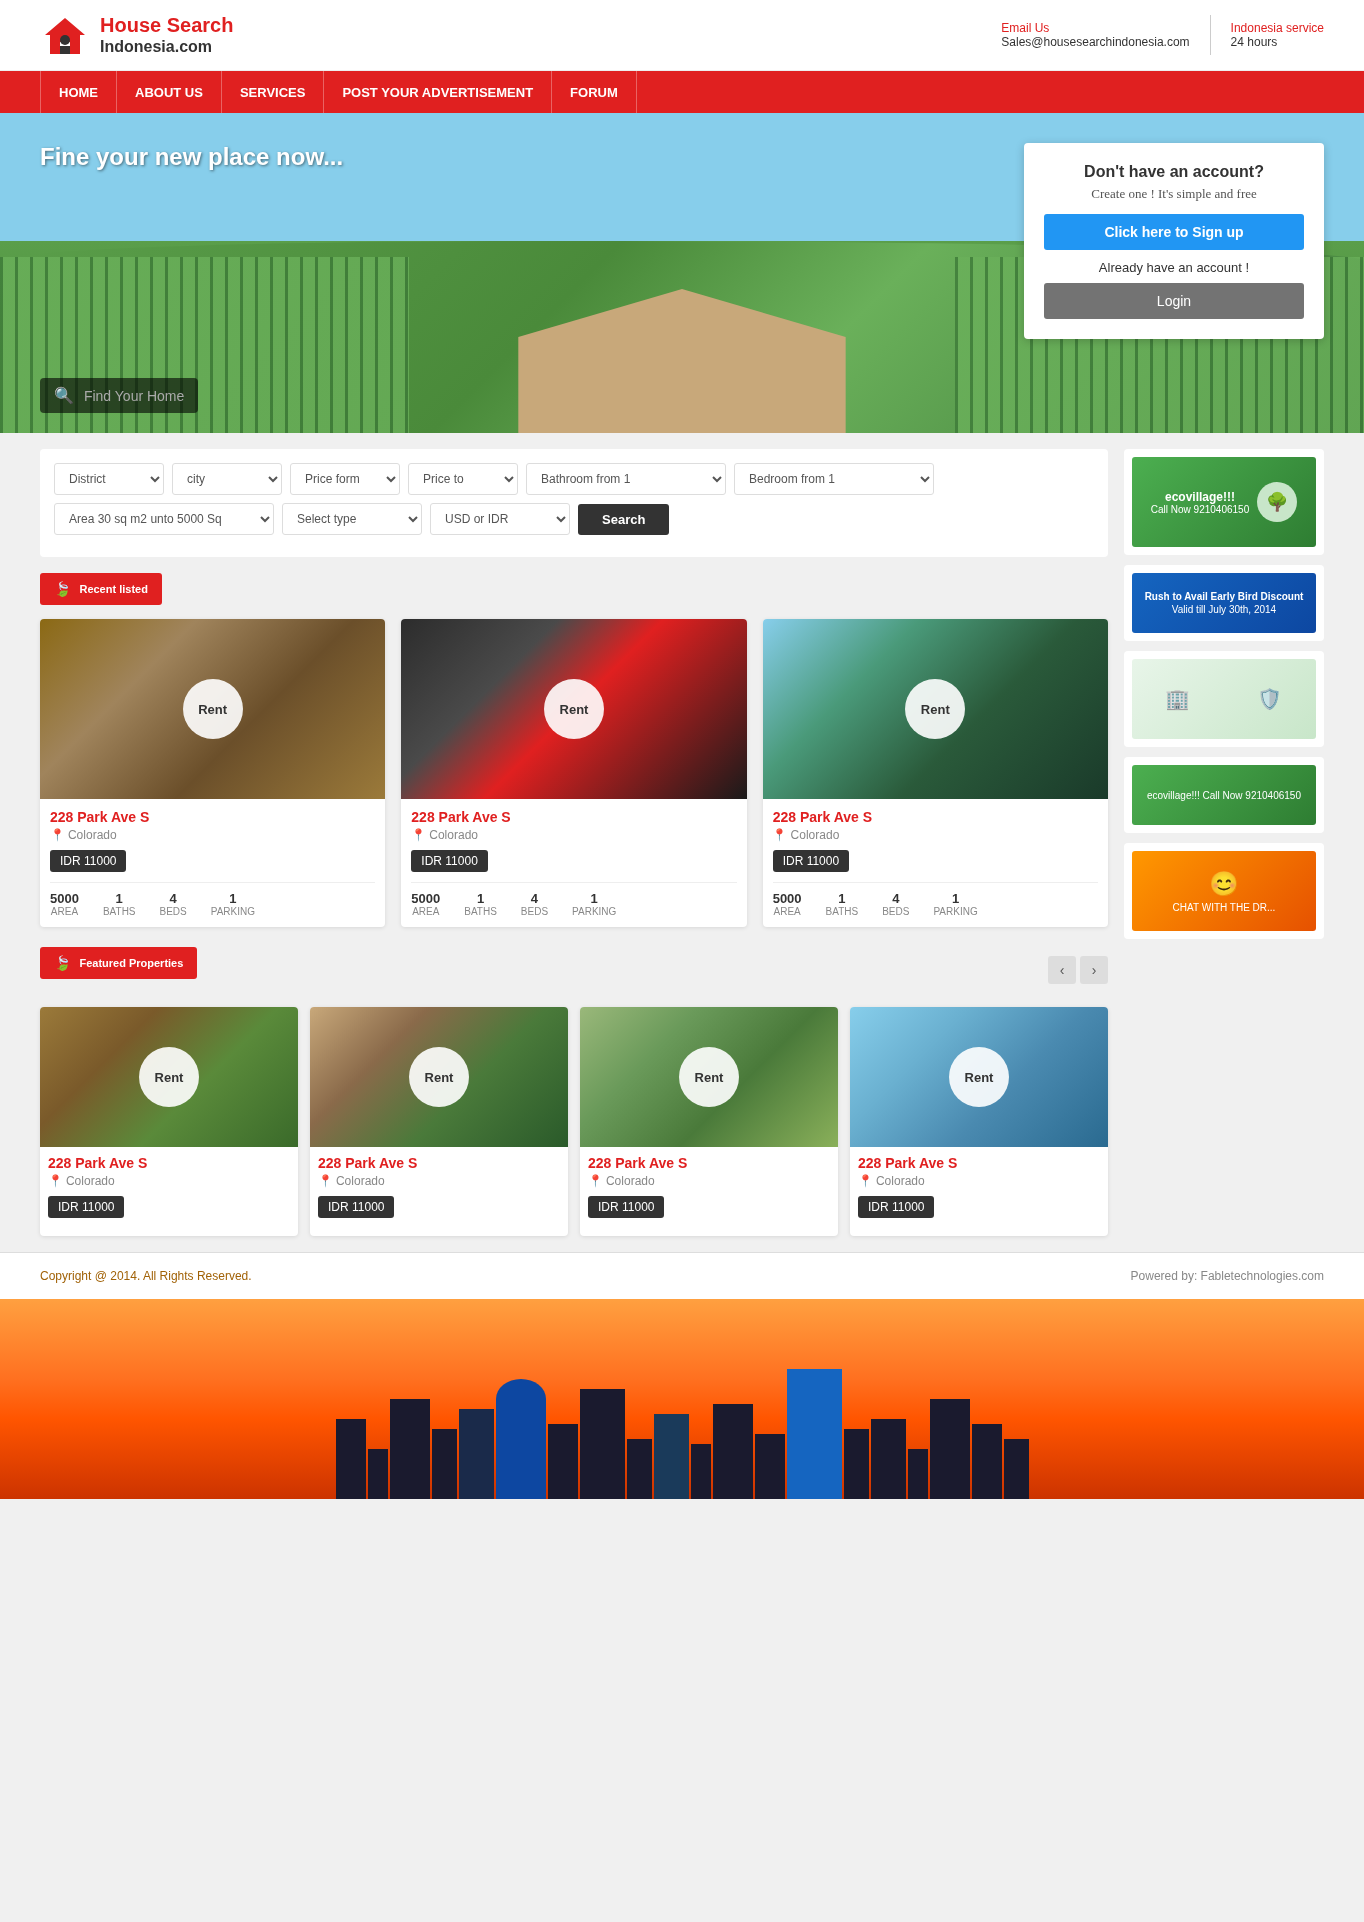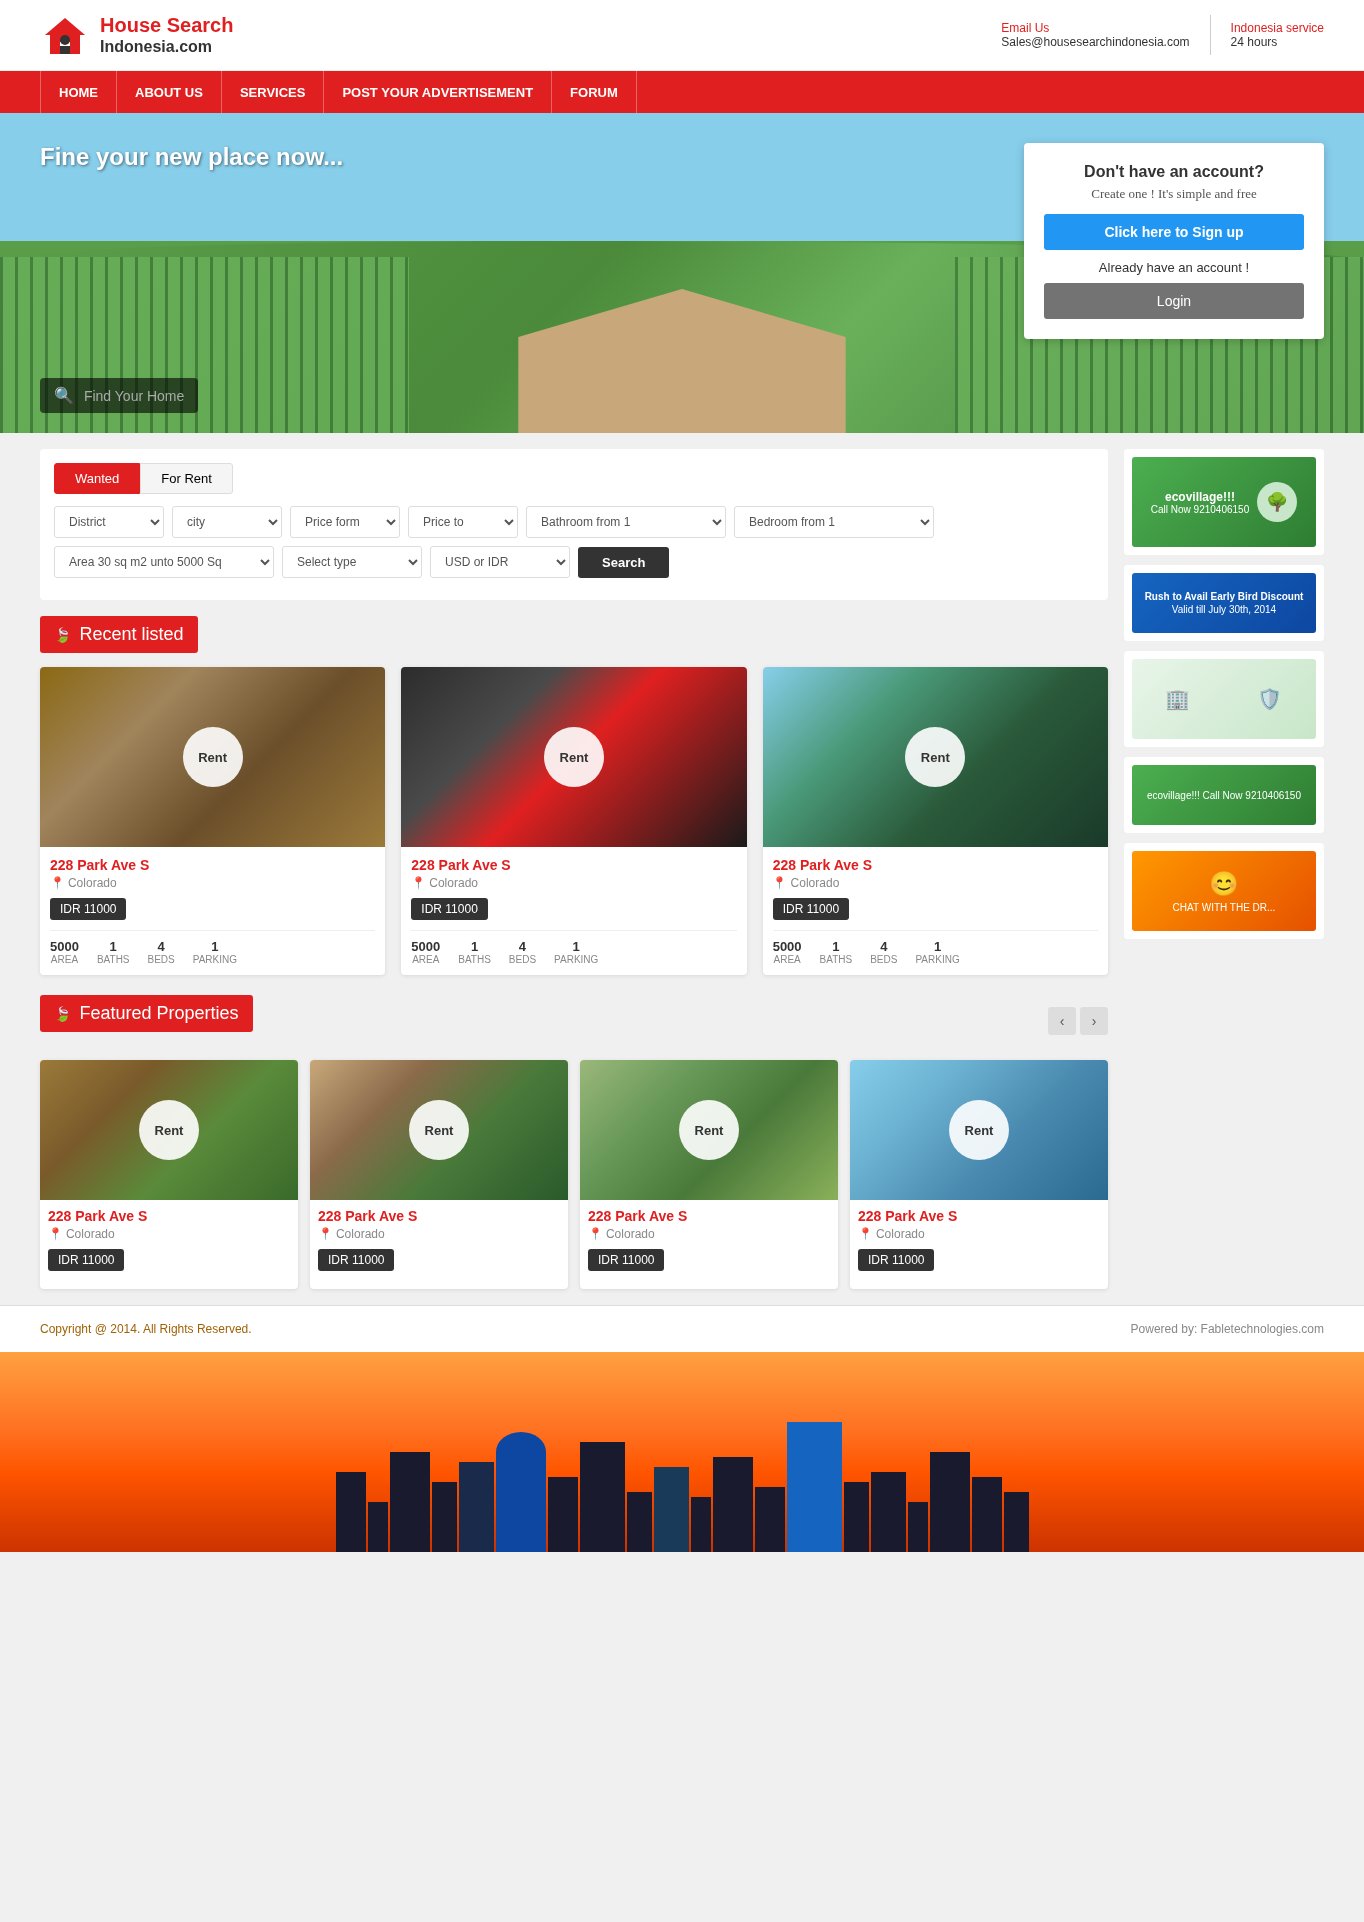--- a/index.html
+++ b/index.html
@@ -60,33 +60,33 @@
     .search-select { padding: 7px 10px; border: 1px solid #ddd; border-radius: 3px; font-size: 12px; background: #fff; color: #555; cursor: pointer; }
     .search-select-sm { width: 110px; }
     .search-select-md { width: 140px; }
     .search-select-lg { width: 200px; }
     .search-select-xl { width: 220px; }
     .btn-search { background: #333; color: #fff; border: none; padding: 8px 24px; border-radius: 3px; font-size: 13px; font-weight: bold; cursor: pointer; }
 
     
     .section-header { background: #e02020; color: #fff; padding: 8px 14px; border-radius: 3px; display: flex; align-items: center; gap: 8px; margin-bottom: 14px; width: fit-content; }
     .section-header-icon { font-size: 14px; }
-    .section-header-text { font-size: 18px; font-weight: normal; }
+    .section-header-text { font-size: 11px; font-weight: bold; }
 
     
     .recent-cards { display: flex; gap: 16px; margin-bottom: 20px; }
     .property-card { background: #fff; border-radius: 4px; overflow: hidden; flex: 1; box-shadow: 0 1px 4px rgba(0,0,0,0.1); }
     .card-image { position: relative; height: 180px; overflow: hidden; }
     .card-img-placeholder { width: 100%; height: 100%; }
     .card-badge { position: absolute; top: 50%; left: 50%; transform: translate(-50%, -50%); background: rgba(255,255,255,0.9); border-radius: 50%; width: 60px; height: 60px; display: flex; align-items: center; justify-content: center; font-size: 13px; font-weight: bold; color: #333; }
     .card-body { padding: 10px; }
     .card-address { color: #e02020; font-size: 14px; font-weight: bold; margin-bottom: 3px; }
     .card-location { color: #888; font-size: 12px; display: flex; align-items: center; gap: 3px; margin-bottom: 8px; }
     .card-price { background: #333; color: #fff; border-radius: 3px; padding: 4px 10px; font-size: 12px; display: inline-block; margin-bottom: 10px; }
-    .card-stats { display: flex; gap: 18px; border-top: 1px solid #eee; padding-top: 8px; }
+    .card-stats { display: flex; gap: 24px; border-top: 1px solid #eee; padding-top: 8px; }
     .card-stat { text-align: center; }
     .card-stat-value { font-size: 13px; font-weight: bold; color: #333; }
     .card-stat-label { font-size: 10px; color: #888; text-transform: uppercase; }
 
     
     .featured-header-row { display: flex; justify-content: space-between; align-items: center; margin-bottom: 14px; }
     .nav-arrows { display: flex; gap: 4px; }
     .nav-arrow { width: 28px; height: 28px; background: #ddd; border: none; border-radius: 3px; cursor: pointer; display: flex; align-items: center; justify-content: center; font-size: 14px; color: #555; }
     .featured-cards { display: flex; gap: 12px; }
     .featured-card { background: #fff; border-radius: 4px; overflow: hidden; flex: 1; box-shadow: 0 1px 4px rgba(0,0,0,0.1); }
@@ -183,24 +183,20 @@
   <div class="search-bar">
     <span class="search-icon-hero">🔍</span>
     <span class="search-placeholder">Find Your Home</span>
   </div>
 </div>
 
 <div class="main-wrapper">
   <div class="main-content">
 
     <div class="search-form">
-      <div class="search-tabs">
-        <button class="tab-btn active">Wanted</button>
-        <button class="tab-btn">For Rent</button>
-      </div>
       <div class="search-row">
         <select class="search-select search-select-sm">
           <option>District</option>
         </select>
         <select class="search-select search-select-sm">
           <option>city</option>
         </select>
         <select class="search-select search-select-sm">
           <option>Price form</option>
         </select>

